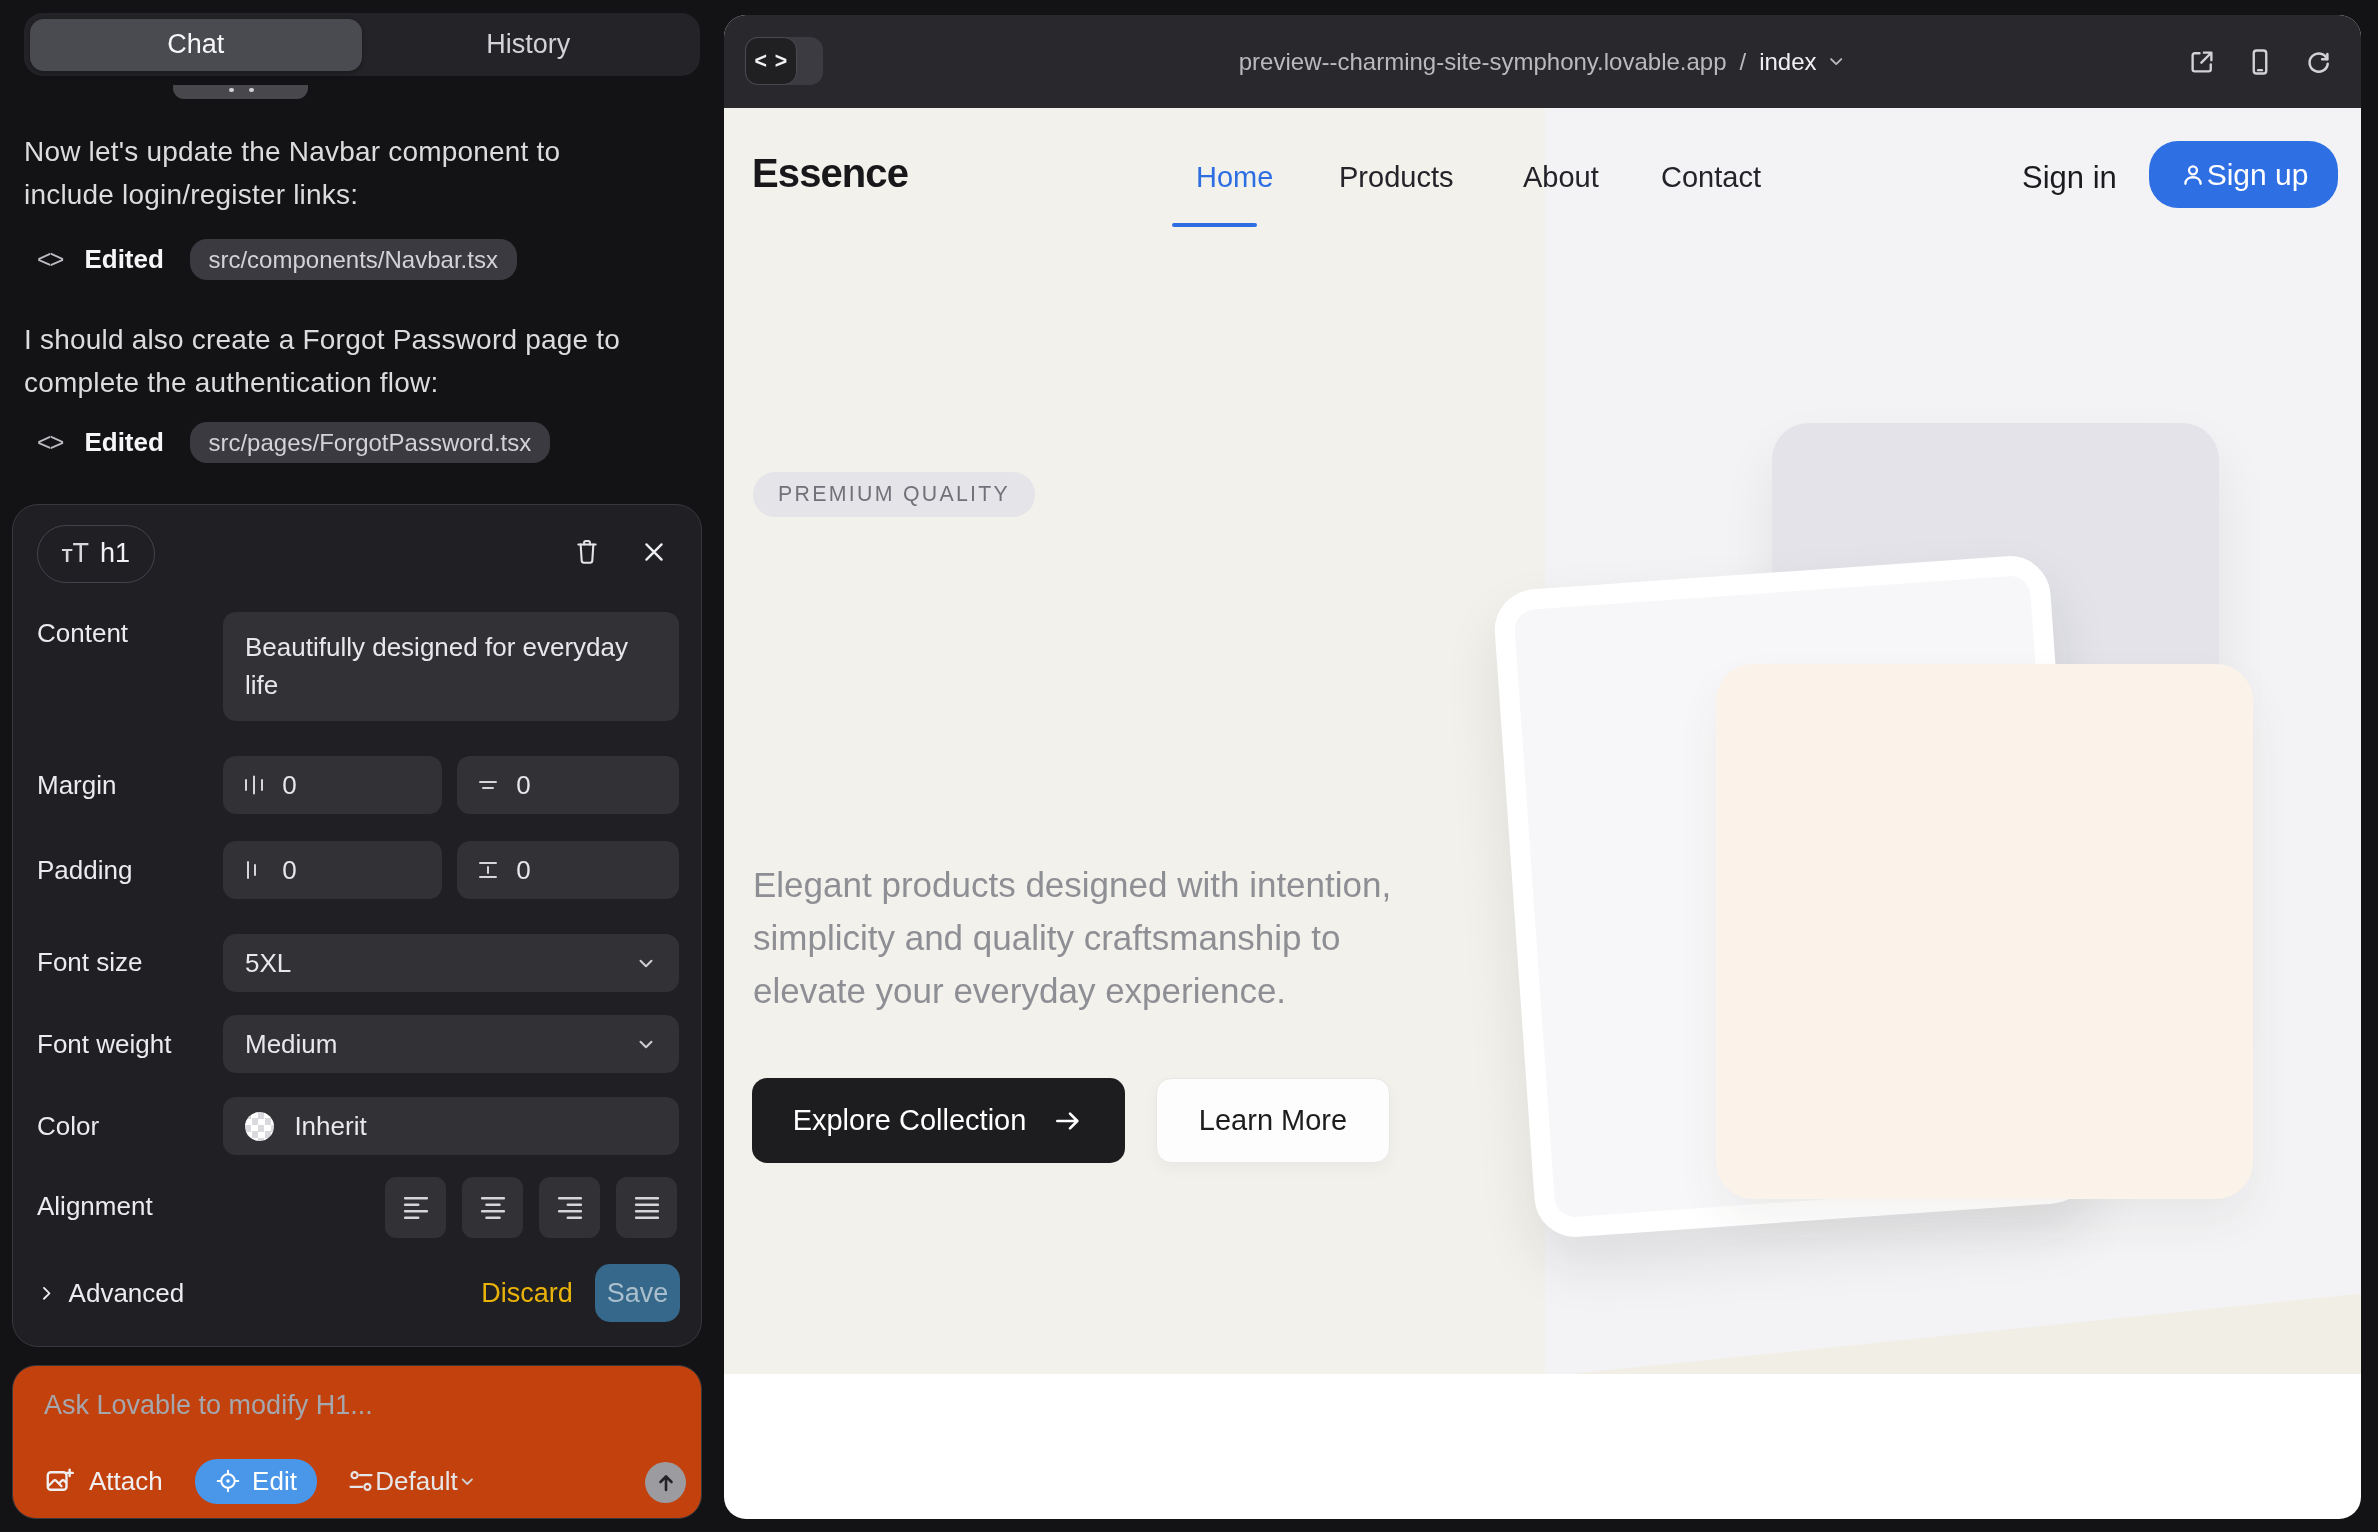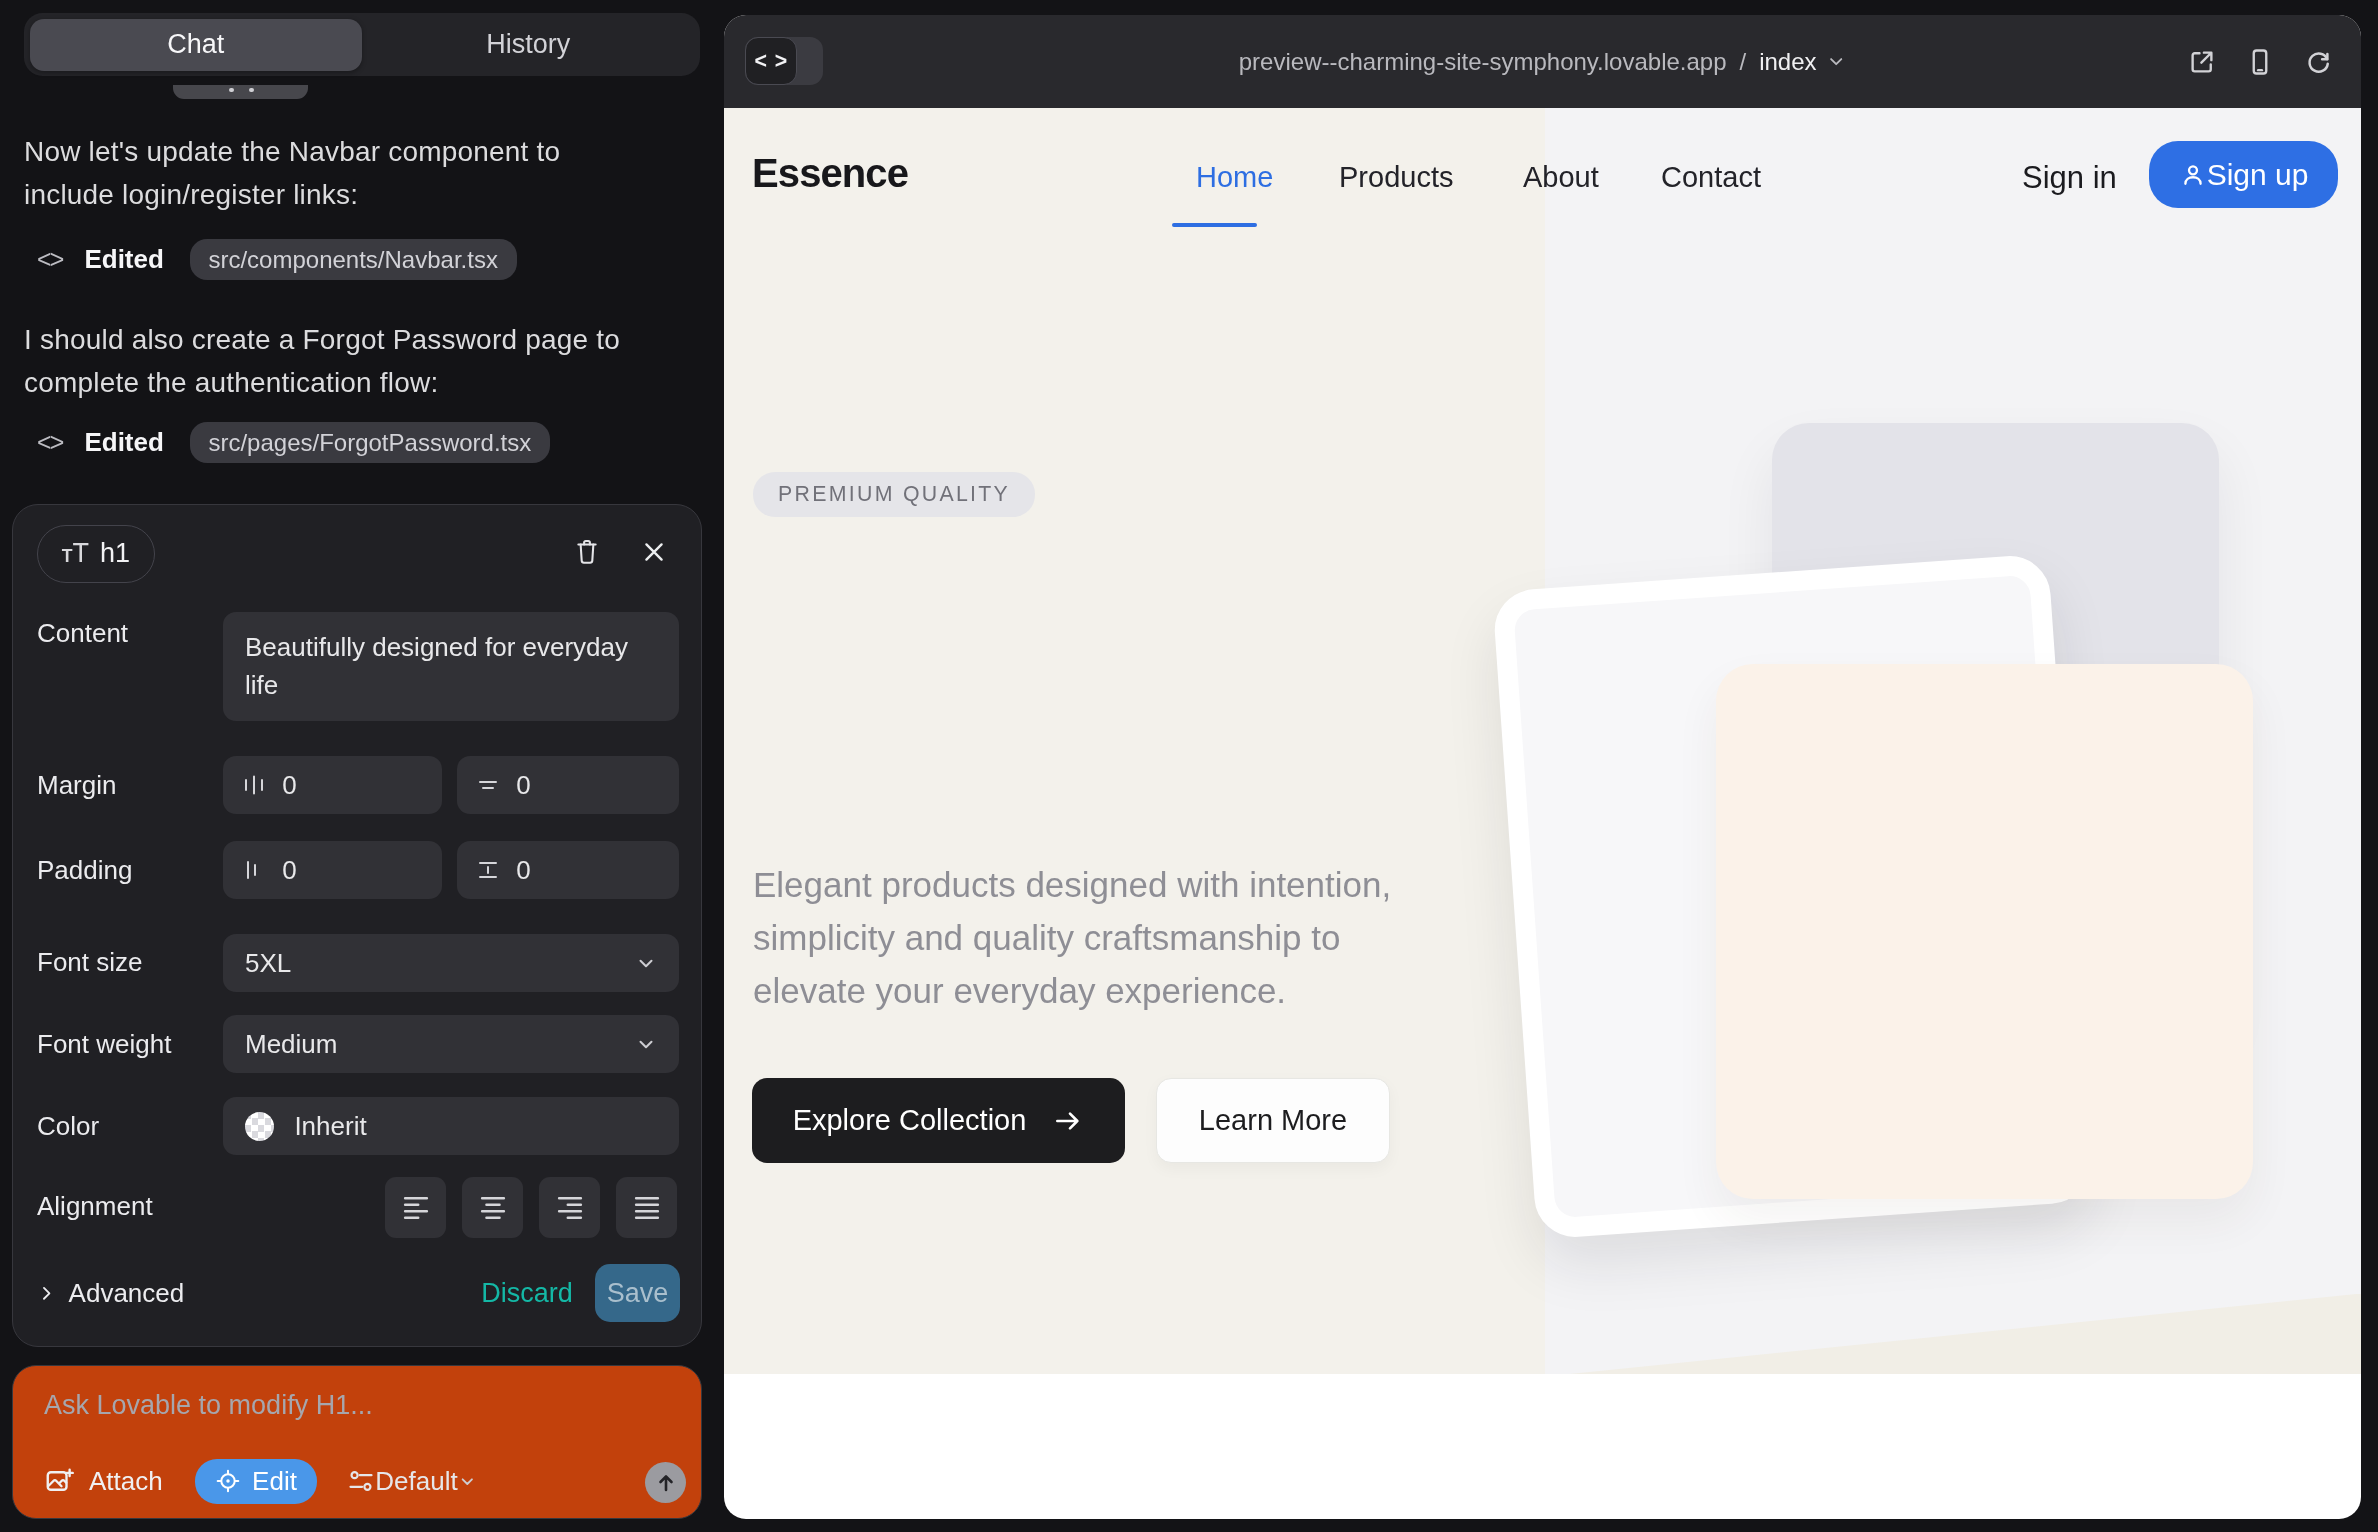--- a/index.html
+++ b/index.html
@@ -48,21 +48,21 @@
               font-size:26px; color:#e8e8ea; }
   .selfield .chev { margin-left:auto; }
   .swatch { width:29px; height:29px; border-radius:50%; margin-right:20.4px;
             background:repeating-conic-gradient(#ffffff 0% 25%, #d9d9de 0% 50%);
             background-size:13px 13px; }
   .alignbtn { width:61px; height:61px; background:#313136; border-radius:11px;
               display:flex; align-items:center; justify-content:center; }
   .advanced { left:24px; top:759px; height:58px; display:flex; align-items:center; gap:13px;
               font-size:26px; color:#ececef; font-weight:500; }
   .discard { top:759px; left:463px; width:102px; height:58px; display:flex; align-items:center;
-             justify-content:center; font-size:27px; color:#14b8a6; }
+             justify-content:center; font-size:27px; color:#eab308; }
   .savebtn { left:582px; top:759px; width:85px; height:58px; background:#35688a; border-radius:15px;
              display:flex; align-items:center; justify-content:center; font-size:27px; color:#a9bfcd; }
 
   
   .composer { left:12px; top:1365px; width:690px; height:154px; background:#c2410c;
               border:1.9px solid #37373d; border-radius:24px; }
   .composer input { position:absolute; left:31px; top:24px; width:603px; background:transparent;
                     border:none; outline:none; font-size:27px; color:#e8e8ea;
                     font-family:"Liberation Sans",sans-serif; }
   .composer input::placeholder { color:#a6a6ad; opacity:1; }

